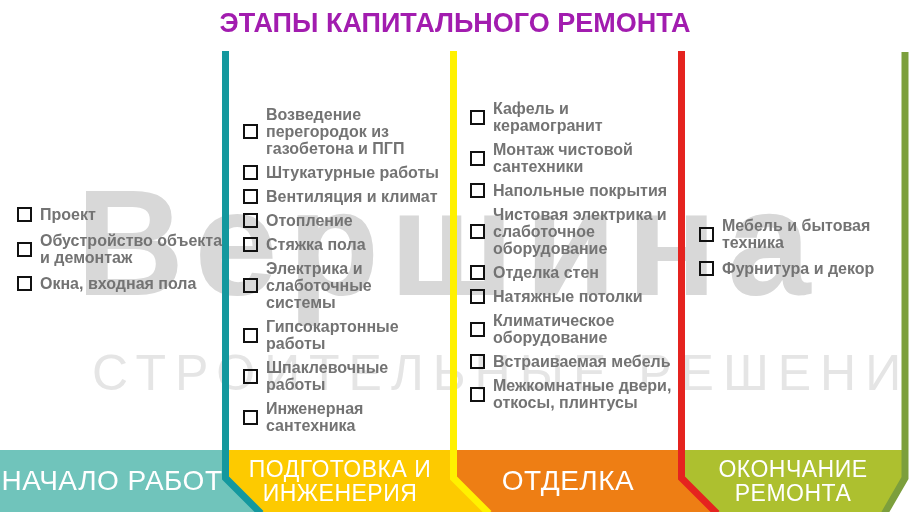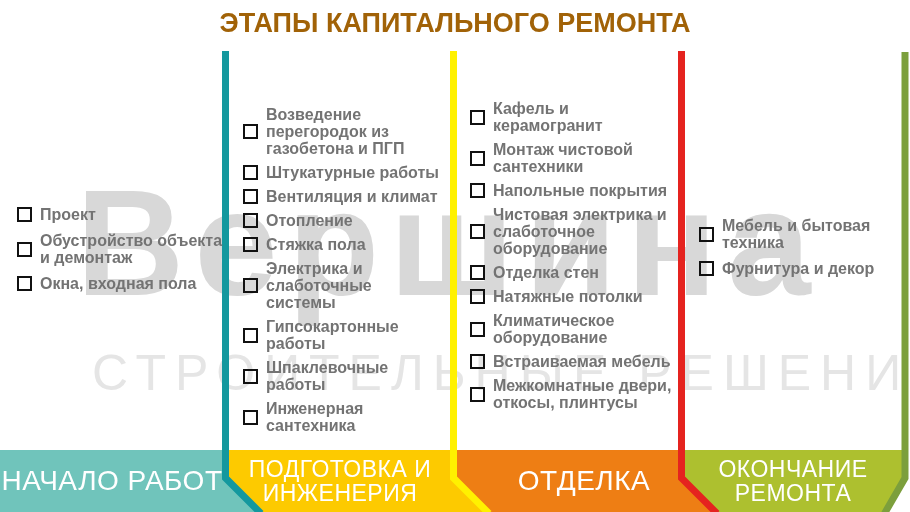--- a/index.html
+++ b/index.html
@@ -14,21 +14,21 @@
     color:#d8d8d8;letter-spacing:10px;white-space:nowrap;
   }
   .wm2{
     position:absolute;left:92px;top:348px;z-index:1;
     font-size:50px;font-weight:400;line-height:1;
     color:#e5e5e5;letter-spacing:9px;white-space:nowrap;
   }
   
   .title{
     position:absolute;left:0;top:8px;width:910px;z-index:3;
-    text-align:center;font-size:27px;font-weight:700;color:#a16207;
+    text-align:center;font-size:27px;font-weight:700;color:#a21caf;
     letter-spacing:0px;
   }
   
   #shapes{position:absolute;left:0;top:0;z-index:2;}
   
   .col{position:absolute;z-index:3;display:flex;flex-direction:column;gap:7px;}
   .item{display:flex;align-items:center;gap:8px;}
   .cb{
     width:11px;height:11px;border:2px solid #111;background:transparent;
     flex-shrink:0;display:inline-block;
@@ -48,21 +48,21 @@
   
   .banner-label{
     position:absolute;top:450px;height:62px;z-index:4;
     display:flex;flex-direction:column;align-items:center;justify-content:center;
     color:#ffffff;text-align:center;letter-spacing:0.5px;font-weight:400;
   }
   .banner-label.one .bline{font-size:28px;line-height:30px;}
   .banner-label.two .bline{font-size:23px;line-height:24px;}
   #blab1{left:0;width:224px;}
   #blab2{left:228px;width:224px;}
-  #blab3{left:472px;width:224px;}
+  #blab3{left:456px;width:224px;}
   #blab4{left:684px;width:218px;}
 </style>
 </head>
 <body>
 
 <div id="canvas">
 
   <div class="wm1">Вершина</div>
   <div class="wm2">СТРОИТЕЛЬНЫЕ РЕШЕНИЯ</div>
 

